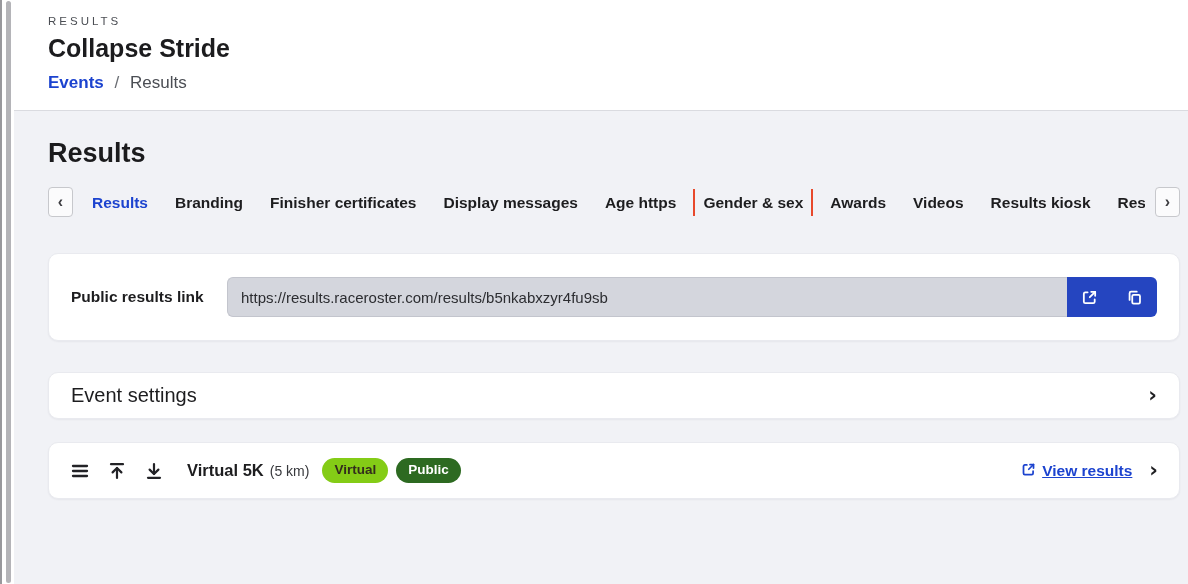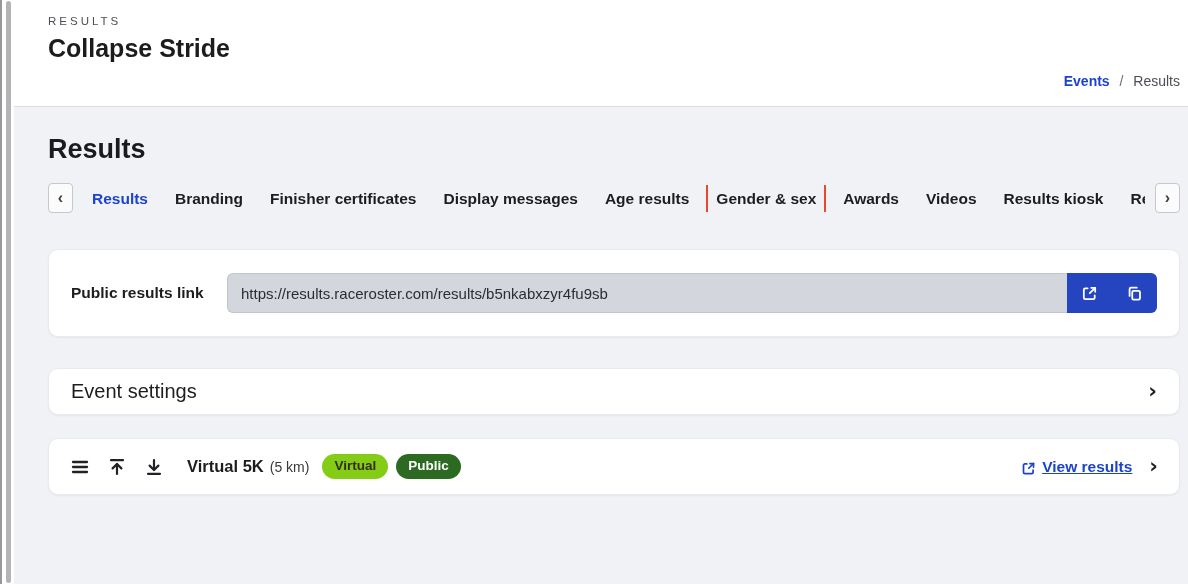--- a/index.html
+++ b/index.html
@@ -15,21 +15,21 @@
   .rail { position: absolute; left: 0; top: 0; bottom: 0; width: 14px; background: #fff; z-index: 5; }
   .rail .edge { position: absolute; left: 0; top: 0; bottom: 0; width: 2px; background: #98989c; }
   .rail .bar  { position: absolute; left: 6px; top: 1px; bottom: 1px; width: 5px; background: #b4b4b8; border-radius: 3px; }
 
   .page { margin-left: 14px; height: 584px; display: flex; flex-direction: column; }
 
   
   header { background: #fff; padding: 15px 8px 17px 34px; border-bottom: 1px solid #dadbe0; }
   .eyebrow { font-size: 11.5px; letter-spacing: 3px; color: #4b4e54; font-weight: 500; }
   h1.title { font-size: 25px; font-weight: 800; color: #1c1c1e; margin: 7px 0 10px; }
-  .crumbs { font-size: 14px; color: #4b4e54; text-align: right; }
+  .crumbs { font-size: 17px; color: #4b4e54; }
   .crumbs .crumb-link { color: #1c43cf; font-weight: 700; text-decoration: none; cursor: pointer; }
   .crumbs .sep { margin: 0 6px; color: #6a6d73; }
 
   
   main { flex: 1; background: #f1f2f6; padding: 27px 8px 0 34px; overflow: hidden; }
   h2.section-h { font-size: 27px; font-weight: 800; color: #1b1b1d; }
 
   
   .tabbar { display: flex; align-items: flex-start; margin-top: 17px; height: 46px; }
   .scroll-btn {
@@ -89,21 +89,21 @@
   .race-card { margin-top: 23px; height: 57px; display: flex; align-items: center; padding: 0 21px; }
   .race-icons { display: flex; gap: 17px; align-items: center; color: #222226; }
   .race-icons .ibtn { width: 20px; height: 20px; cursor: pointer; display: flex; align-items: center; justify-content: center; }
   .race-name { margin-left: 23px; font-weight: 700; font-size: 16.5px; }
   .race-dist { margin-left: 6px; font-size: 14px; color: #38393d; }
   .badges { display: flex; gap: 8px; margin-left: 13px; }
   .badge { border-radius: 999px; padding: 4px 12px; font-size: 13.5px; font-weight: 700; line-height: 1.25; }
   .badge.virtual { background: #84cc16; color: #332d1c; }
   .badge.public  { background: #2d6a21; color: #ffffff; }
   .race-right { margin-left: auto; display: flex; align-items: center; gap: 17px; }
-  .view-results { color: #1c43cf; font-weight: 700; text-decoration: underline; font-size: 15.5px; display: flex; align-items: flex-end; gap: 6px; cursor: pointer; }
+  .view-results { color: #1c43cf; font-weight: 700; text-decoration: underline; font-size: 15.5px; display: flex; align-items: flex-start; gap: 6px; cursor: pointer; }
 
   svg { display: block; }
 </style>
 </head>
 <body>
 
 <div class="rail">
   <div class="edge"></div>
   <div class="bar"></div>
 </div>
@@ -126,21 +126,21 @@
 
     <div class="tabbar">
       <div class="scroll-btn">
         <span>‹</span>
       </div>
       <div class="tabs">
         <div class="tab active">Results</div>
         <div class="tab">Branding</div>
         <div class="tab">Finisher certificates</div>
         <div class="tab">Display messages</div>
-        <div class="tab">Age results</div>
+        <div class="tab">Age https</div>
         <div class="tab highlighted">Gender &amp; sex</div>
         <div class="tab">Awards</div>
         <div class="tab">Videos</div>
         <div class="tab">Results kiosk</div>
         <div class="tab">Results embed</div>
       </div>
       <div class="scroll-btn">
         <span>›</span>
       </div>
     </div>

